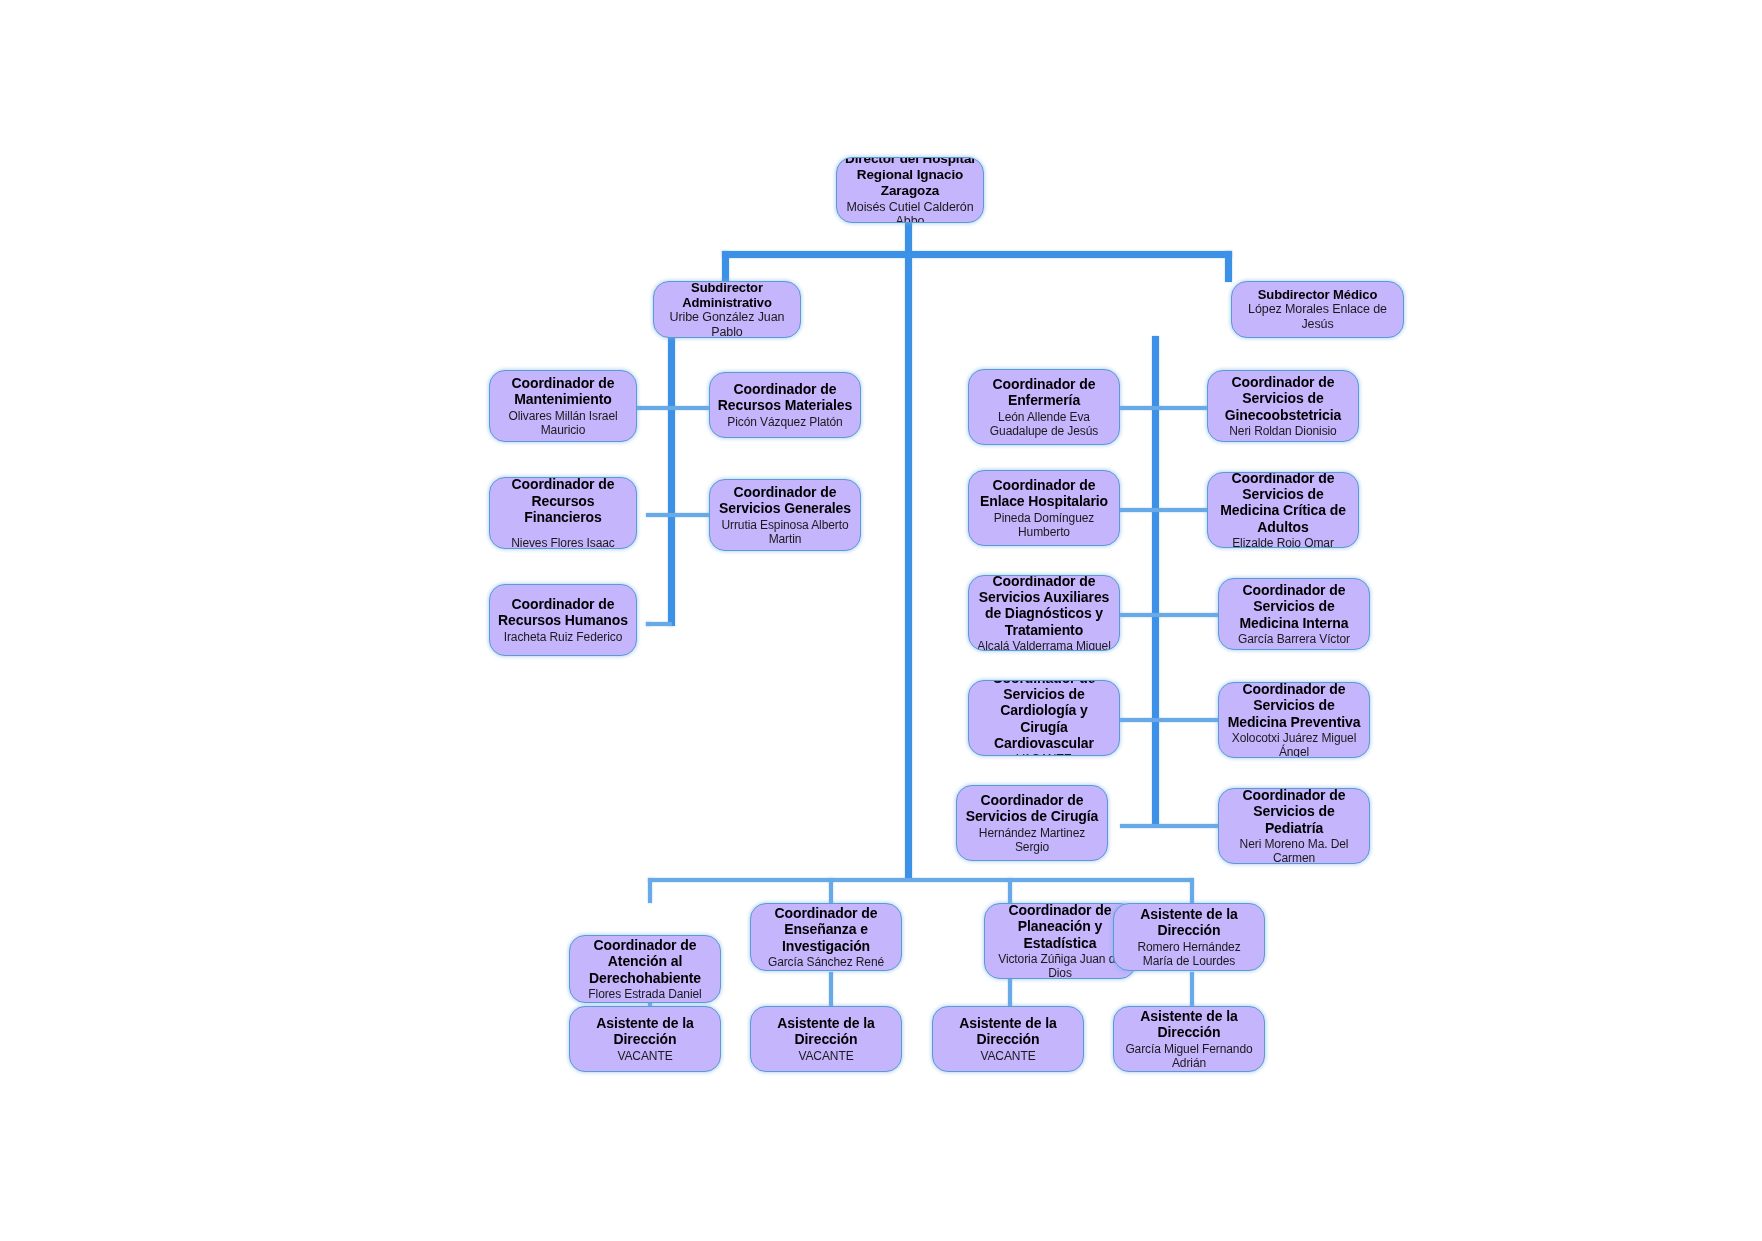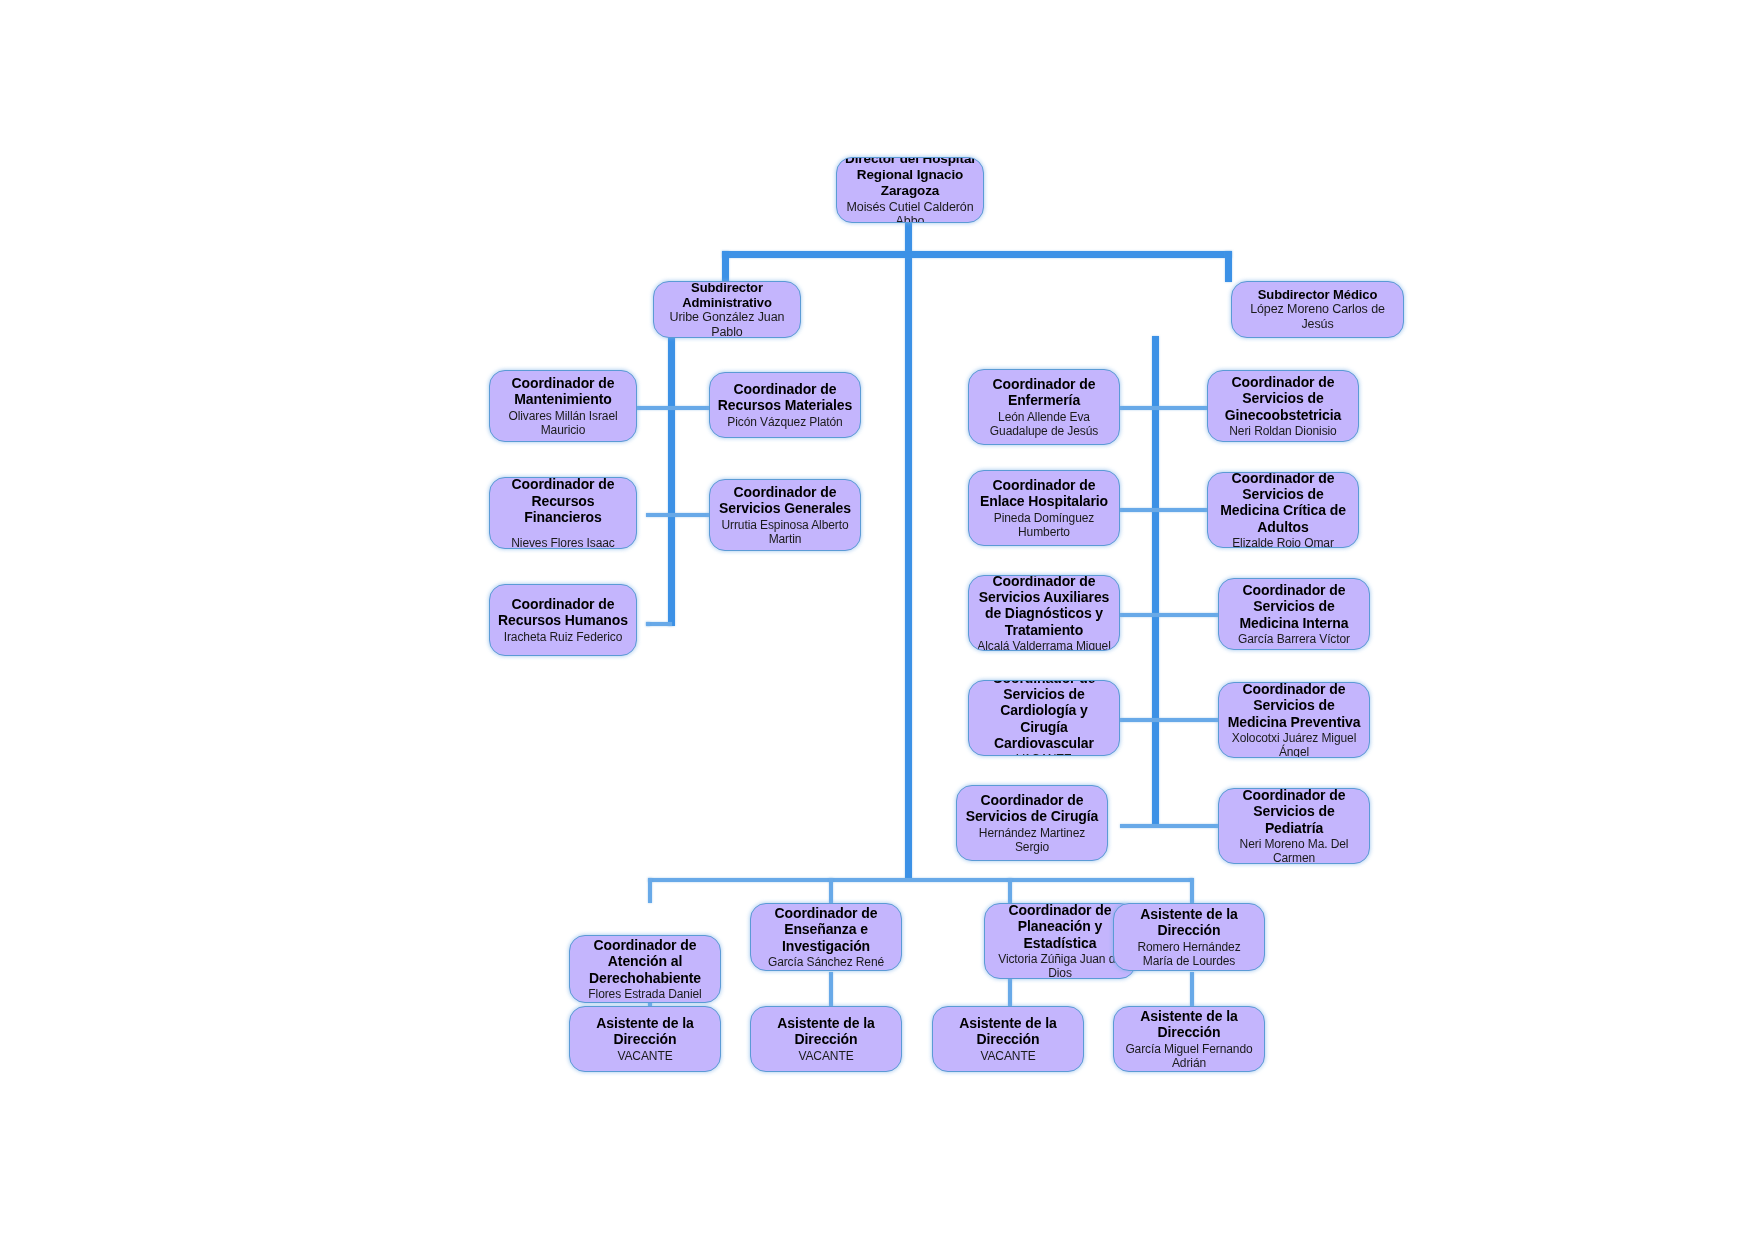--- a/index.html
+++ b/index.html
@@ -117,21 +117,21 @@
     <div class="person">Moisés Cutiel Calderón Abbo</div>
   </div>
 
   <div class="node s-sub" style="left:653px; top:281px; width:148px; height:57px;">
     <div class="title">Subdirector Administrativo</div>
     <div class="person">Uribe González Juan Pablo</div>
   </div>
 
   <div class="node s-sub" style="left:1195px; top:281px; width:173px; height:57px;margin-left:36px;">
     <div class="title">Subdirector Médico</div>
-    <div class="person">López Moreno Carlos de Jesús</div>
+    <div class="person">López Morales Enlace de Jesús</div>
   </div>
 
   <div class="node s-std" style="left:489px; top:370px; width:148px; height:72px;">
     <div class="title">Coordinador de Mantenimiento</div>
     <div class="person">Olivares Millán Israel Mauricio</div>
   </div>
 
   <div class="node s-std s-gap" style="left:489px; top:477px; width:148px; height:72px;">
     <div class="title">Coordinador de Recursos Financieros</div>
     <div class="person">Nieves Flores Isaac</div>

